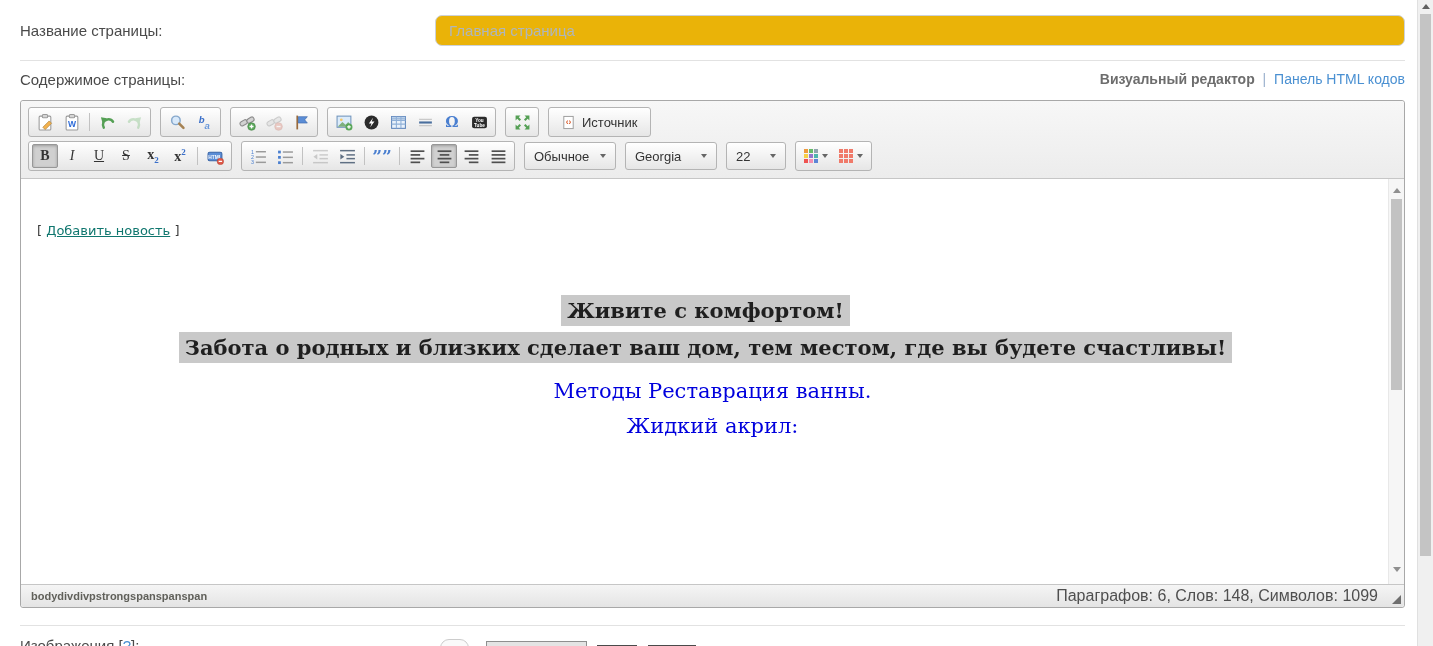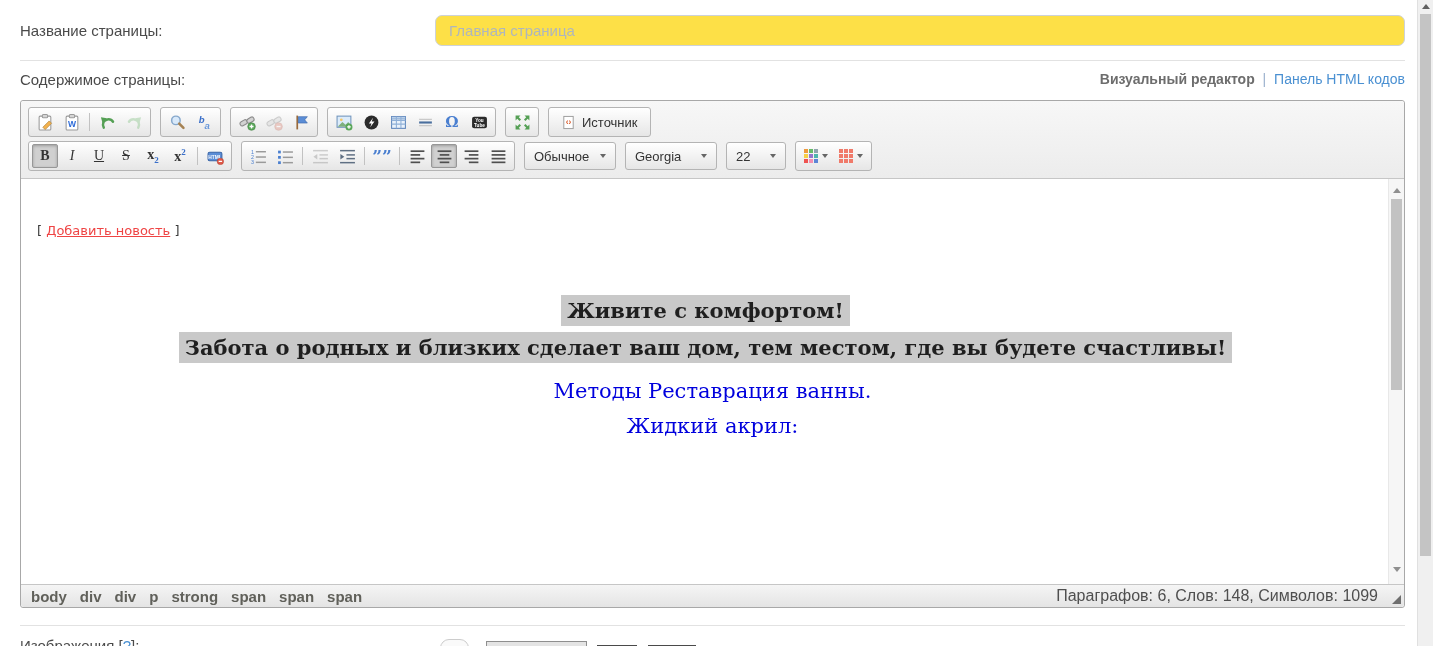--- a/index.html
+++ b/index.html
@@ -8,21 +8,21 @@
     font-family:"Liberation Sans", sans-serif;
   }
   .page{padding-left:20px;}
   .lbl{font-size:15px;color:#4a4a4a;}
   
   .row1{position:relative;height:60px;width:1385px;text-decoration:underline;}
   .row1 .lbl{position:absolute;left:0;top:22px;}
   .title-input{
     position:absolute;left:415px;top:15px;width:970px;height:31px;box-sizing:border-box;
     border:1px solid #cdd2d8;border-radius:7px;padding:0 13px;font-size:15px;color:#555;
-    outline:none;font-family:"Liberation Sans",sans-serif;background:#fde047;
+    outline:none;font-family:"Liberation Sans",sans-serif;background:#eab308;
   }
   .title-input::placeholder{color:#aeb6bd;opacity:1;}
   .divider{width:1385px;height:1px;background:#e2e2e2;}
   
   .row2{position:relative;height:39px;width:1385px;}
   .row2 .lbl{position:absolute;left:0;top:10px;}
   .mode-links{position:absolute;right:0;top:10px;font-size:14px;}
   .mode-visual{color:#6d6d6d;font-weight:bold;cursor:pointer;}
   .mode-sep{color:#9ab0cc;margin:0 4px;}
   .mode-html{color:#4a90d2;cursor:pointer;text-decoration:none;}
@@ -49,38 +49,38 @@
   .omega-glyph{font-family:"DejaVu Serif",serif;font-weight:bold;color:#4a7fd0;font-size:15px;}
   .dropdown{display:inline-flex;align-items:center;justify-content:space-between;gap:8px;padding:0 9px;height:28px;
     box-sizing:border-box;background:linear-gradient(#ffffff,#e6e6e6);border:1px solid #b4b4b4;border-radius:3px;
     font-size:13px;color:#333;cursor:pointer;}
   .caret{width:0;height:0;border-left:3.5px solid transparent;border-right:3.5px solid transparent;border-top:4.5px solid #666;}
   .grid3{display:grid;grid-template-columns:repeat(3,4px);grid-auto-rows:4px;gap:1px;}
   .grid3 span{display:block;}
   
   .canvas{position:relative;height:405px;overflow:hidden;background:#fff;font-family:"DejaVu Serif",serif;cursor:text;}
   .news{font-family:"DejaVu Sans",sans-serif;font-size:13px;color:#3a3a3a;margin:44px 0 0 16px;}
-  .news a{color:#ef4444;text-decoration:underline;cursor:pointer;}
+  .news a{color:#0f766e;text-decoration:underline;cursor:pointer;}
   .center-block{text-align:center;font-weight:bold;font-size:21px;line-height:37px;color:#1f1f1f;padding:0 40px 0 26px;}
   .block1{margin-top:54px;}
   .block2{margin-top:13px;}
   .hl{background:#c9c9c9;padding:3px 6px;box-decoration-break:clone;-webkit-box-decoration-break:clone;}
   .blue-block{margin-top:8px;text-align:center;font-size:21px;line-height:35px;color:#0000dd;font-weight:normal;}
   
   .canvas-scroll{position:absolute;top:0;right:0;width:15px;height:100%;background:#f6f6f6;border-left:1px solid #e8e8e8;}
   .cs-arrow{position:absolute;left:0;width:15px;height:14px;display:flex;align-items:center;justify-content:center;cursor:pointer;}
   .cs-up{top:4px;}
   .cs-down{bottom:8px;}
   .tri-up{width:0;height:0;border-left:4px solid transparent;border-right:4px solid transparent;border-bottom:5px solid #8f8f8f;}
   .tri-down{width:0;height:0;border-left:4px solid transparent;border-right:4px solid transparent;border-top:5px solid #8f8f8f;}
   .cs-thumb{position:absolute;left:2px;top:20px;width:11px;height:191px;background:#c2c2c2;cursor:pointer;}
   
   .statusbar{position:relative;height:22px;background:linear-gradient(#f5f5f5,#e4e4e4);border-top:1px solid #c6c6c6;
     display:flex;justify-content:space-between;align-items:center;padding:0 10px;border-radius:0 0 3px 3px;}
-  .path{display:flex;gap:13px;font-size:15px;font-weight:bold;color:#60605a;}
+  .path{display:flex;font-size:11px;font-weight:bold;color:#60605a;}
   .path span{cursor:pointer;}
   .counts{font-size:16px;color:#4f4f4f;margin-right:16px;}
   .grip{position:absolute;right:3px;bottom:3px;width:0;height:0;
     border-left:9px solid transparent;border-bottom:9px solid #6e6e6e;cursor:nwse-resize;}
   
   .divider2{margin-top:17px;}
   .images-row{position:relative;height:40px;width:1385px;margin-top:9px;}
   .images-label{position:absolute;left:0;top:2px;font-size:15px;color:#4a4a4a;}
   .images-label .help{color:#4a90d2;cursor:pointer;text-decoration:none;}
   .pill-partial{position:absolute;left:420px;top:4px;width:27px;height:24px;border:1px solid #ccc;border-radius:9px;background:#fafafa;}

